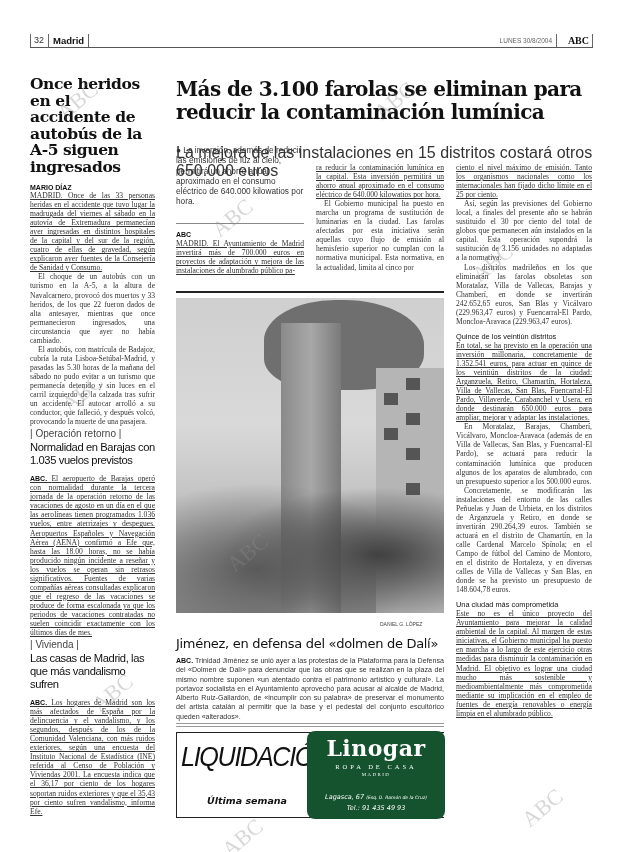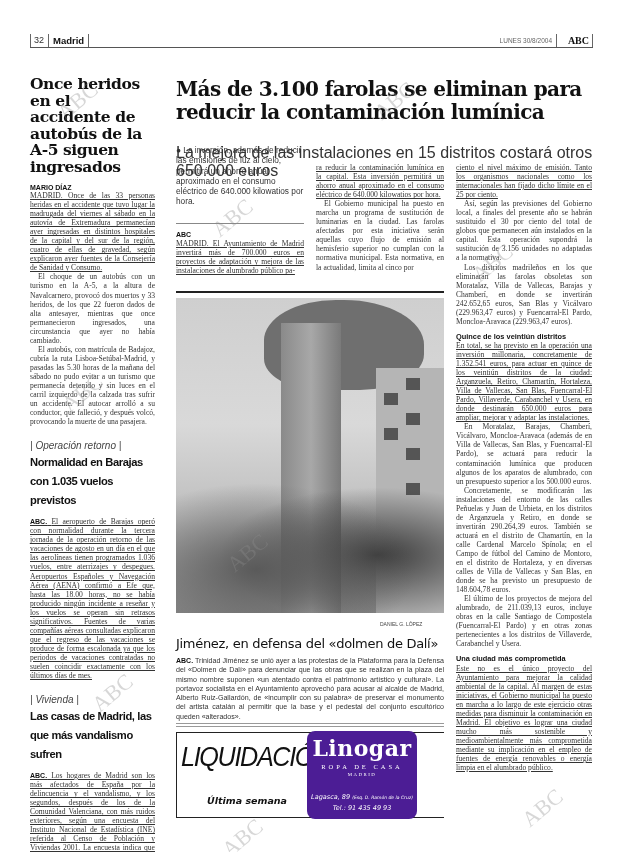--- a/index.html
+++ b/index.html
@@ -10,51 +10,51 @@
   .header .date { position: absolute; right: 36px; top: 0; font-size: 6.5px; color: #666; height: 13px; line-height: 13px; padding-right: 4px; border-right: 1px solid #666; }
   .header .brand { position: absolute; right: 0; top: 0; font-family: "Liberation Serif", serif; font-size: 10px; font-weight: bold; color: #111; height: 13px; line-height: 13px; padding-right: 3px; border-right: 1px solid #666; }
 
   .col-left { position: absolute; left: 30px; top: 76px; width: 125px; }
   .h-big { font-family: "DejaVu Serif", serif; font-weight: bold; font-size: 15.5px; line-height: 16.5px; color: #111; letter-spacing: -0.4px; }
   .byline { font-family: "Liberation Sans", sans-serif; font-weight: bold; font-size: 7px; margin-top: 9px; color: #111; }
   .body { font-size: 7.6px; line-height: 9.05px; text-align: justify; color: #333; }
   .body p { text-indent: 8px; }
   .body p.first { text-indent: 0; text-decoration: underline; }
   .lead { font-family: "Liberation Sans", sans-serif; font-weight: bold; font-size: 7px; color: #111; }
-  .tag { font-family: "Liberation Sans", sans-serif; font-size: 10px; color: #444; margin-top: 14px; font-style: italic; }
-  .h-sans { font-family: "Liberation Sans", sans-serif; font-weight: bold; font-size: 11.2px; line-height: 19px; color: #111; letter-spacing: -0.4px; margin: 2px 0 7px; }
+  .tag { font-family: "Liberation Sans", sans-serif; font-size: 10px; color: #444; margin-top: 2px; }
+  .h-sans { font-family: "Liberation Sans", sans-serif; font-weight: normal; font-size: 11.2px; line-height: 13px; color: #111; letter-spacing: -0.4px; margin: 2px 0 7px; }
 
   .main-title { position: absolute; left: 176px; top: 78px; width: 420px; font-family: "DejaVu Serif", serif; font-weight: bold; font-size: 20px; line-height: 23px; color: #111; letter-spacing: -0.6px; }
   .main-sub { position: absolute; left: 176px; top: 144px; width: 430px; font-family: "Liberation Sans", sans-serif; font-size: 16px; color: #333; }
 
   .summary { position: absolute; left: 176px; top: 145px; width: 128px; font-family: "Liberation Sans", sans-serif; font-size: 8.3px; line-height: 10.3px; color: #333; }
   .summary-rule { position: absolute; left: 176px; top: 223px; width: 128px; border-top: 1px solid #888; }
   .col-a { position: absolute; left: 176px; top: 230px; width: 128px; }
   .col-b { position: absolute; left: 316px; top: 163px; width: 128px; }
   .col-c { position: absolute; left: 456px; top: 163px; width: 136px; }
-  .subhead { font-family: "Liberation Sans", sans-serif; font-weight: bold; font-size: 7.4px; color: #111; margin-top: 6px; }
+  .subhead { font-family: "Liberation Sans", sans-serif; font-weight: normal; font-size: 7.4px; color: #111; margin-top: 6px; }
 
   .photo-rule { position: absolute; left: 176px; top: 291px; width: 268px; border-top: 2px solid #222; }
   .photo { position: absolute; left: 176px; top: 298px; width: 268px; height: 315px; background: linear-gradient(180deg,#cfcfcf 0%,#d9d9d9 40%,#bdbdbd 70%,#8f8f8f 100%); overflow: hidden; }
   .photo .rock { position: absolute; left: 88px; top: 2px; width: 160px; height: 90px; background: #6f6f6f; border-radius: 45% 50% 40% 35%; }
   .photo .pillar { position: absolute; left: 105px; top: 25px; width: 60px; height: 290px; background: linear-gradient(90deg,#8a8a8a,#a8a8a8 50%,#7a7a7a); }
   .photo .building { position: absolute; left: 200px; top: 70px; width: 68px; height: 245px; background: #b5b5b5; }
   .photo .win { position: absolute; width: 14px; height: 12px; background: #555; }
   .photo .people { position: absolute; left: 0; top: 170px; width: 268px; height: 145px; background: radial-gradient(ellipse at 30% 70%, #5a5a5a, transparent 60%), radial-gradient(ellipse at 75% 60%, #3a3a3a, transparent 55%); }
   .credit { position: absolute; left: 380px; top: 621px; font-family: "Liberation Sans", sans-serif; font-size: 5px; color: #444; }
 
   .cap-title { position: absolute; left: 176px; top: 636px; width: 270px; font-family: "DejaVu Sans", sans-serif; font-weight: normal; font-size: 13px; color: #111; letter-spacing: -0.3px; }
   .cap-body { position: absolute; left: 176px; top: 656px; width: 268px; font-family: "Liberation Sans", sans-serif; font-size: 7.1px; line-height: 9.3px; color: #333; text-align: justify; }
 
   .ad-rule1 { position: absolute; left: 176px; top: 723px; width: 268px; border-top: 1px solid #999; }
   .ad-rule2 { position: absolute; left: 176px; top: 726px; width: 268px; border-top: 1px solid #999; }
   .ad { position: absolute; left: 176px; top: 732px; width: 268px; height: 86px; border: 1.5px solid #222; border-right: none; }
   .ad .liq { position: absolute; left: 4px; top: 8px; font-family: "Liberation Sans", sans-serif; font-size: 28px; font-style: italic; letter-spacing: -1.5px; color: #111; transform: scaleX(0.9); transform-origin: left; }
   .ad .ultima { position: absolute; left: 30px; top: 62px; font-family: "DejaVu Sans", sans-serif; font-weight: bold; font-style: italic; font-size: 9.5px; color: #111; }
-  .ad .black { position: absolute; left: 130px; top: -2px; width: 110px; height: 88px; background: #4c1d95; border-radius: 8px; color: #fff; text-align: center; }
+  .ad .black { position: absolute; left: 130px; top: -2px; width: 138px; height: 88px; background: #14532d; border-radius: 8px; color: #fff; text-align: center; }
   .ad .logo { font-family: "DejaVu Serif", serif; font-weight: bold; font-size: 22px; margin-top: 4px; letter-spacing: 0.5px; }
   .ad .ropa { font-family: "Liberation Serif", serif; font-size: 6.5px; letter-spacing: 3px; margin-top: 2px; }
   .ad .madrid { font-family: "Liberation Serif", serif; font-size: 4.8px; letter-spacing: 1.5px; margin-top: 2px; }
   .ad .addr { font-family: "DejaVu Sans", sans-serif; font-style: italic; font-size: 6.5px; margin-top: 16px; }
   .ad .addr small { font-size: 4.5px; }
   .ad .tel { font-family: "DejaVu Sans", sans-serif; font-style: italic; font-size: 6.5px; margin-top: 3px; }
 
   .wm { position: absolute; font-family: "Liberation Serif", serif; font-size: 22px; color: rgba(140,140,140,0.35); transform: rotate(-40deg); pointer-events: none; }
 </style>
 </head>
@@ -112,21 +112,20 @@
 </div>
 
 <div class="col-c body">
   <p class="first">ciento el nivel máximo de emisión. Tanto los organismos nacionales como los internacionales han fijado dicho límite en el 25 por ciento.</p>
   <p>Así, según las previsiones del Gobierno local, a finales del presente año se habrán sustituido el 30 por ciento del total de globos que permanecen aún instalados en la capital. Esta operación supondrá la sustitución de 3.156 unidades no adaptadas a la normativa.</p>
   <p>Los distritos madrileños en los que eliminarán las farolas obsoletas son Moratalaz, Villa de Vallecas, Barajas y Chamberí, en donde se invertirán 242.652,65 euros, San Blas y Vicálvaro (229.963,47 euros) y Fuencarral-El Pardo, Moncloa-Aravaca (229.963,47 euros).</p>
   <div class="subhead">Quince de los veintiún distritos</div>
   <p class="first">En total, se ha previsto en la operación una inversión millonaria, concretamente de 1.352.541 euros, para actuar en quince de los veintiún distritos de la ciudad: Arganzuela, Retiro, Chamartín, Hortaleza, Villa de Vallecas, San Blas, Fuencarral-El Pardo, Villaverde, Carabanchel y Usera, en donde destinarán 650.000 euros para ampliar, mejorar y adaptar las instalaciones.</p>
   <p>En Moratalaz, Barajas, Chamberí, Vicálvaro, Moncloa-Aravaca (además de en Villa de Vallecas, San Blas, y Fuencarral-El Pardo), se actuará para reducir la contaminación lumínica que producen algunos de los aparatos de alumbrado, con un presupuesto superior a los 500.000 euros.</p>
   <p>Concretamente, se modificarán las instalaciones del entorno de las calles Peñuelas y Juan de Urbieta, en los distritos de Arganzuela y Retiro, en donde se invertirán 290.264,39 euros. También se actuará en el distrito de Chamartín, en la calle Cardenal Marcelo Spínola; en el Campo de fútbol del Camino de Montoro, en el distrito de Hortaleza, y en diversas calles de Villa de Vallecas y San Blas, en donde se ha previsto un presupuesto de 148.604,78 euros.</p>
-  <p>El último de los proyectos de mejora del alumbrado, de 211.039,13 euros, incluye obras en la calle Santiago de Compostela (Fuencarral-El Pardo) y en otras zonas pertenecientes a los distritos de Villaverde, Carabanchel y Usera.</p>
   <div class="subhead">Una ciudad más comprometida</div>
   <p class="first">Este no es el único proyecto del Ayuntamiento para mejorar la calidad ambiental de la capital. Al margen de estas iniciativas, el Gobierno municipal ha puesto en marcha a lo largo de este ejercicio otras medidas para disminuir la contaminación en Madrid. El objetivo es lograr una ciudad mucho más sostenible y medioambientalmente más comprometida mediante su implicación en el empleo de fuentes de energía renovables o energía limpia en el alumbrado público.</p>
 </div>
 
 <div class="photo-rule"></div>
 <div class="photo">
   <div class="rock"></div>
   <div class="pillar"></div>
   <div class="building">
     <div class="win" style="left:30px;top:10px;"></div>
@@ -149,21 +148,21 @@
 <div class="ad-rule1"></div>
 <div class="ad-rule2"></div>
 <div class="ad">
   <div class="liq">LIQUIDACIÓN</div>
   <div class="ultima">Última semana</div>
   <div class="black">
     <div class="logo">Linogar</div>
     <div class="ropa">ROPA DE CASA</div>
     <div class="madrid">MADRID</div>
     <div class="addr">
-      <span>Lagasca, 89</span>
+      <span>Lagasca, 67</span>
       <small>(Esq. D. Ramón de la Cruz)</small>
     </div>
     <div class="tel">Tel.: 91 435 49 93</div>
   </div>
 </div>
 
 <div class="wm" style="left:55px;top:88px;">ABC</div>
 <div class="wm" style="left:372px;top:88px;">ABC</div>
 <div class="wm" style="left:210px;top:205px;">ABC</div>
 <div class="wm" style="left:470px;top:250px;">ABC</div>

